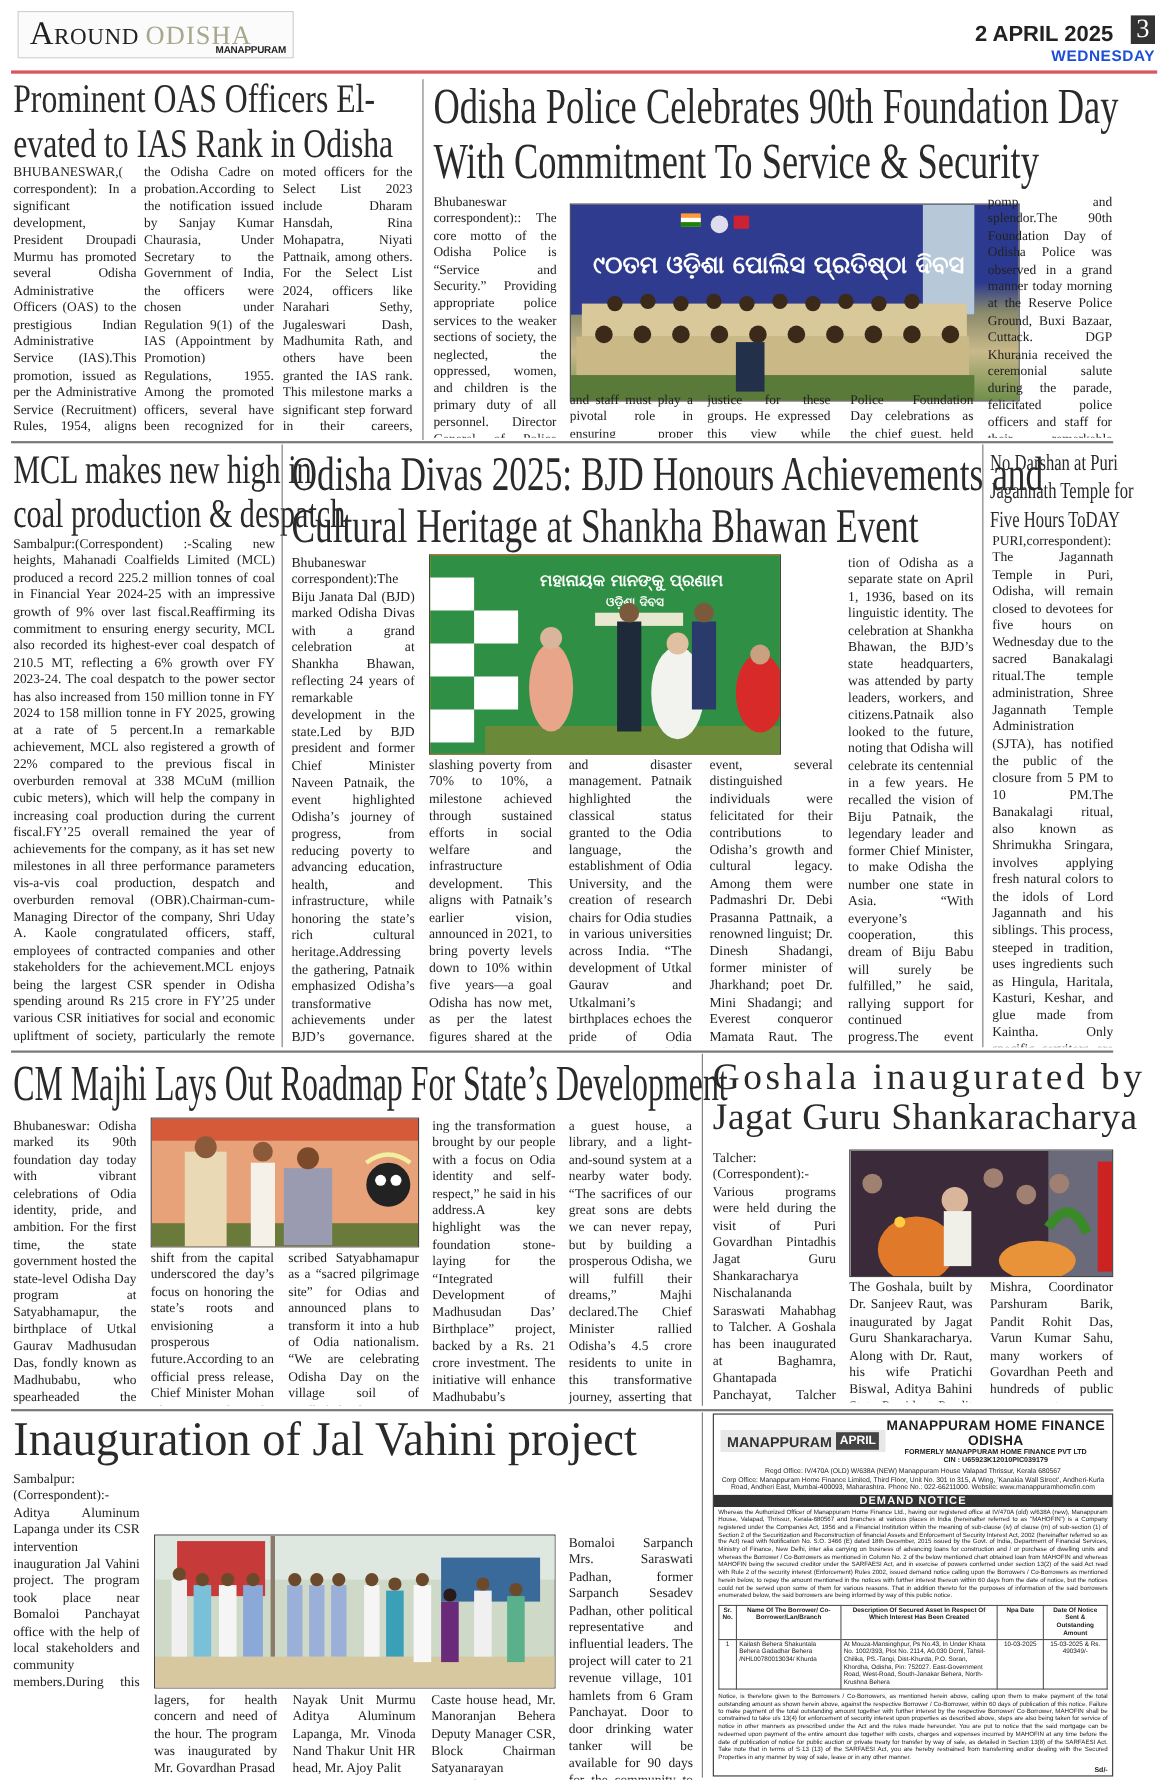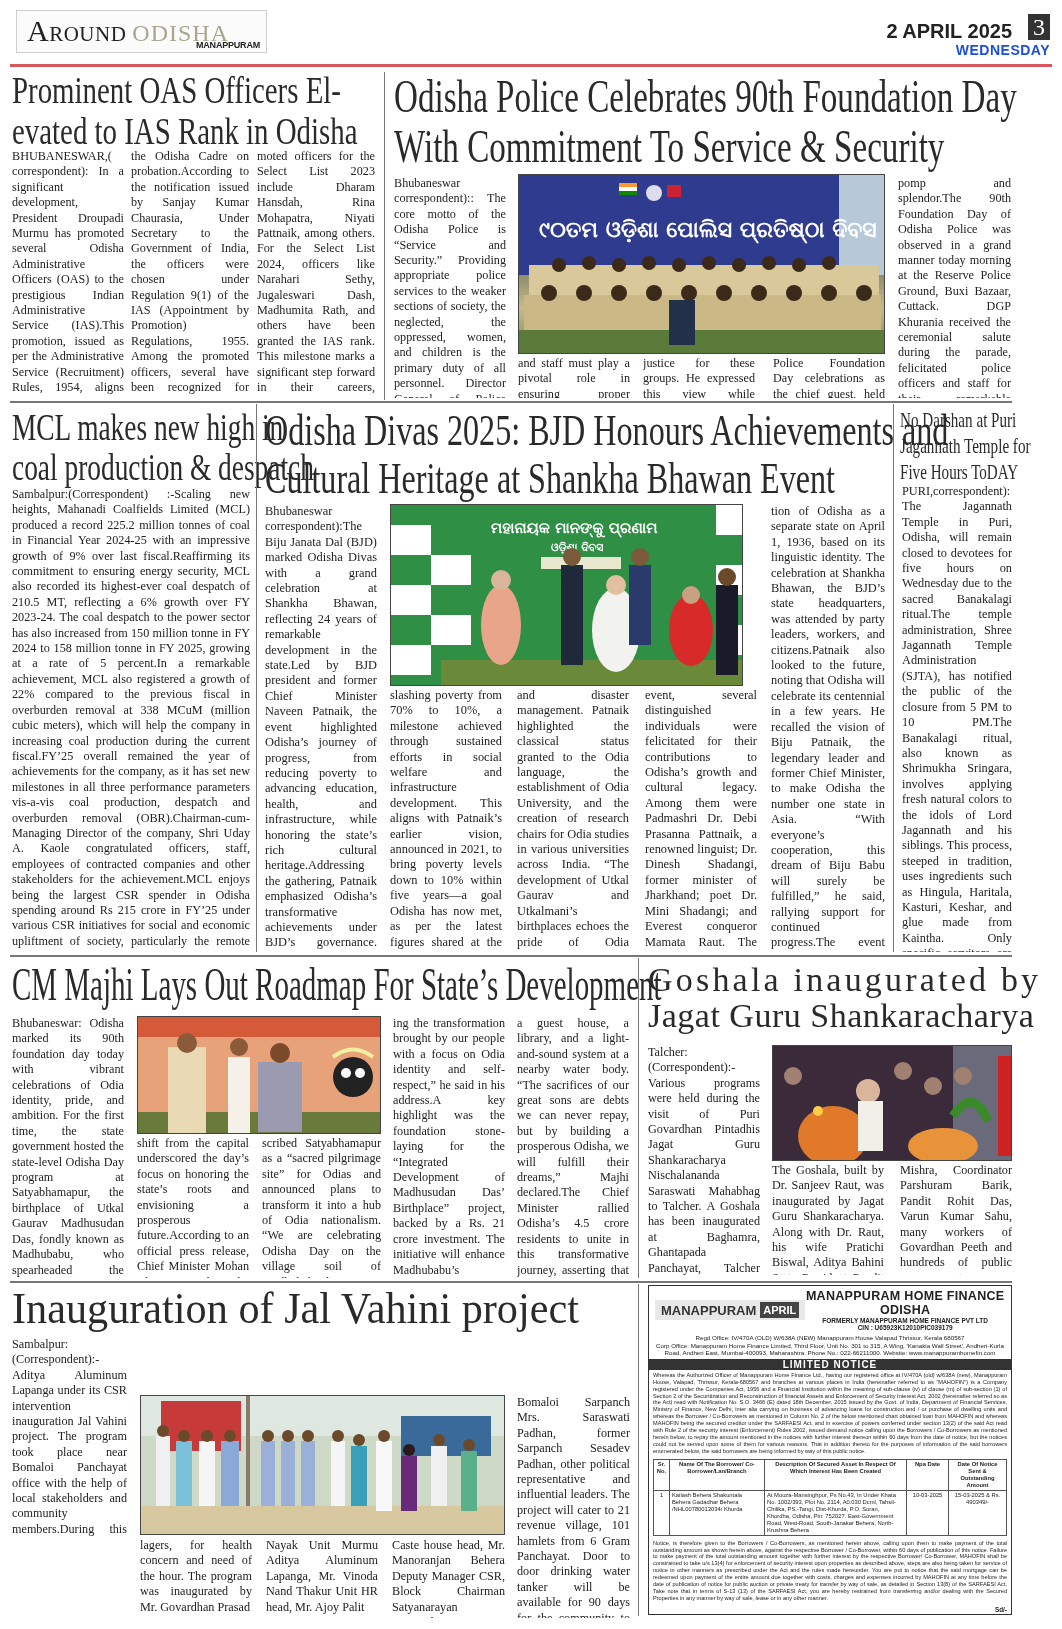--- a/index.html
+++ b/index.html
@@ -55,21 +55,21 @@
 <div class="abs col" style="left:12px; top:149px; width:112px; height:248px;">BHUBANESWAR,( correspondent): In a significant development, President Droupadi Murmu has promoted several Odisha Administrative Officers (OAS) to the prestigious Indian Administrative Service (IAS).This promotion, issued as per the Administrative Service (Recruitment) Rules, 1954, aligns with available vacancies for the select lists of 2023 and 2024. These officers have been allocated to</div>
 <div class="abs col" style="left:131px; top:149px; width:118px; height:248px;">the Odisha Cadre on probation.According to the notification issued by Sanjay Kumar Chaurasia, Under Secretary to the Government of India, the officers were chosen under Regulation 9(1) of the IAS (Appointment by Promotion) Regulations, 1955. Among the promoted officers, several have been recognized for their outstanding contributions and commitment to public administration.The pro-</div>
 <div class="abs col" style="left:257px; top:149px; width:118px; height:248px;">moted officers for the Select List 2023 include Dharam Hansdah, Rina Mohapatra, Niyati Pattnaik, among others. For the Select List 2024, officers like Narahari Sethy, Jugaleswari Dash, Madhumita Rath, and others have been granted the IAS rank. This milestone marks a significant step forward in their careers, entrusting them with greater responsibilities in governance and administration.</div>
 <div class="abs vrule" style="left:384px; top:72px; height:328px;"></div>
 
 <div class="abs headline cond" style="left:394px; top:72px; font-size:46px; line-height:50px; transform: scaleX(0.72);">
   <div>Odisha Police Celebrates 90th Foundation Day</div>
   <div>With Commitment To Service &amp; Security</div>
 </div>
 <div class="abs col" style="left:394px; top:176px; width:112px; height:222px;">Bhubaneswar correspondent):: The core motto of the Odisha Police is “Service and Security.” Providing appropriate police services to the weaker sections of society, the neglected, the oppressed, women, and children is the primary duty of all personnel. Director General of Police (DGP) Yogesh Bahadur Khurania emphasized that all police officers</div>
-<div class="abs photo" style="left:518px; top:174px; width:367px; height:180px; background: linear-gradient(180deg,#2b3a8f 0%,#2b3a8f 40%,#8a8a6a 55%,#c9b98a 75%,#6f8f4a 100%);">
+<div class="abs photo" style="left:518px; top:185px; width:409px; height:180px; background: linear-gradient(180deg,#2b3a8f 0%,#2b3a8f 40%,#8a8a6a 55%,#c9b98a 75%,#6f8f4a 100%);">
   <svg width="367" height="180" viewBox="0 0 367 180">
     <rect x="0" y="0" width="367" height="100" fill="#2f3b8e"></rect>
     <rect x="320" y="0" width="47" height="100" fill="#b7c9d8"></rect>
     <rect x="100" y="8" width="18" height="12" fill="#ff9933"></rect>
       <rect x="100" y="12" width="18" height="4" fill="#fff"></rect>
       <rect x="100" y="16" width="18" height="4" fill="#138808"></rect>
     <circle cx="135" cy="18" r="8" fill="#dde"></circle>
     <rect x="148" y="10" width="14" height="12" fill="#c23"></rect>
     <text x="20" y="62" font-size="22" fill="#fff" font-family="DejaVu Sans, sans-serif" font-weight="bold">୯୦ତମ ଓଡ଼ିଶା ପୋଲିସ ପ୍ରତିଷ୍ଠା ଦିବସ</text>
     <g fill="#d8c89a">
@@ -114,21 +114,21 @@
   <div>coal production &amp; despatch</div>
 </div>
 <div class="abs col" style="left:12px; top:487px; width:238px; height:462px;">Sambalpur:(Correspondent) :-Scaling new heights, Mahanadi Coalfields Limited (MCL) produced a record 225.2 million tonnes of coal in Financial Year 2024-25 with an impressive growth of 9% over last fiscal.Reaffirming its commitment to ensuring energy security, MCL also recorded its highest-ever coal despatch of 210.5 MT, reflecting a 6% growth over FY 2023-24. The coal despatch to the power sector has also increased from 150 million tonne in FY 2024 to 158 million tonne in FY 2025, growing at a rate of 5 percent.In a remarkable achievement, MCL also registered a growth of 22% compared to the previous fiscal in overburden removal at 338 MCuM (million cubic meters), which will help the company in increasing coal production during the current fiscal.FY’25 overall remained the year of achievements for the company, as it has set new milestones in all three performance parameters vis-a-vis coal production, despatch and overburden removal (OBR).Chairman-cum-Managing Director of the company, Shri Uday A. Kaole congratulated officers, staff, employees of contracted companies and other stakeholders for the achievement.MCL enjoys being the largest CSR spender in Odisha spending around Rs 215 crore in FY’25 under various CSR initiatives for social and economic upliftment of society, particularly the remote and peripheral areas of the coalfields.MCL is the largest coal producing company in the country, having its mining operations spread over Sundergarh, Jharsuguda and Angul districts of Odisha.</div>
 <div class="abs vrule" style="left:256px; top:404px; height:548px;"></div>
 
 <div class="abs headline cond" style="left:265px; top:407px; font-size:44px; line-height:48px; transform: scaleX(0.73);">
   <div>Odisha Divas 2025: BJD Honours Achievements and</div>
   <div>Cultural Heritage at Shankha Bhawan Event</div>
 </div>
 <div class="abs col" style="left:265px; top:504px; width:112px; height:448px; font-size:12.4px;">Bhubaneswar correspondent):The Biju Janata Dal (BJD) marked Odisha Divas with a grand celebration at Shankha Bhawan, reflecting 24 years of remarkable development in the state.Led by BJD president and former Chief Minister Naveen Patnaik, the event highlighted Odisha’s journey of progress, from reducing poverty to advancing education, health, and infrastructure, while honoring the state’s rich cultural heritage.Addressing the gathering, Patnaik emphasized Odisha’s transformative achievements under BJD’s governance. “The last 24 years have been a new era of development for Odisha, a momentum that no one can stop,” he declared. He noted the state’s success in</div>
-<div class="abs photo" style="left:390px; top:504px; width:353px; height:182px; background:#eab308;">
+<div class="abs photo" style="left:390px; top:504px; width:320px; height:182px; background:#eab308;">
   <svg width="365" height="182" viewBox="0 0 365 182">
     <rect width="365" height="182" fill="#2f8f45"></rect>
     <g fill="#fff">
       <rect x="0" y="20" width="40" height="30"></rect>
         <rect x="0" y="80" width="40" height="30"></rect>
         <rect x="0" y="140" width="40" height="30"></rect>
       <rect x="325" y="0" width="40" height="30"></rect>
         <rect x="325" y="60" width="40" height="30"></rect>
         <rect x="325" y="120" width="40" height="30"></rect>
       <rect x="40" y="50" width="40" height="30"></rect>
@@ -274,21 +274,21 @@
       <span class="home">APRIL</span>
     </div>
     <div class="ad-title">
       <div class="t1" style="font-size:12.5px;">MANAPPURAM HOME FINANCE ODISHA</div>
       <div class="t2" style="font-size:6.5px;">FORMERLY MANAPPURAM HOME FINANCE PVT LTD</div>
       <div class="t2" style="font-size:6.5px;">CIN : U65923K12010PIC039179</div>
     </div>
   </div>
   <div class="ad-small">Regd Office: IV/470A (OLD) W/638A (NEW) Manappuram House Valapad Thrissur, Kerala 680567</div>
   <div class="ad-small">Corp Office: Manappuram Home Finance Limited, Third Floor, Unit No. 301 to 315, A Wing, 'Kanakia Wall Street', Andheri-Kurla Road, Andheri East, Mumbai-400093, Maharashtra. Phone No.: 022-66211000. Website: www.manappuramhomefin.com</div>
-  <div class="ad-band">LIMITED NOTICE</div>
+  <div class="ad-band">DEMAND NOTICE</div>
   <div class="ad-para">Whereas the Authorized Officer of Manappuram Home Finance Ltd., having our registered office at IV/470A (old) w/638A (new), Manappuram House, Valapad, Thrissur, Kerala-680567 and branches at various places in India (hereinafter referred to as "MAHOFIN") is a Company registered under the Companies Act, 1956 and a Financial Institution within the meaning of sub-clause (iv) of clause (m) of sub-section (1) of Section 2 of the Securitization and Reconstruction of financial Assets and Enforcement of Security Interest Act, 2002 (hereinafter referred so as the Act) read with Notification No. S.O. 3466 (E) dated 18th December, 2015 issued by the Govt. of India, Department of Financial Services, Ministry of Finance, New Delhi, inter alia carrying on business of advancing loans for construction and / or purchase of dwelling units and whereas the Borrower / Co-Borrowers as mentioned in Column No. 2 of the below mentioned chart obtained loan from MAHOFIN and whereas MAHOFIN being the secured creditor under the SARFAESI Act, and in exercise of powers conferred under section 13(2) of the said Act read with Rule 2 of the security interest (Enforcement) Rules 2002, issued demand notice calling upon the Borrowers / Co-Borrowers as mentioned herein below, to repay the amount mentioned in the notices with further interest thereon within 60 days from the date of notice, but the notices could not be served upon some of them for various reasons. That in addition thereto for the purposes of information of the said borrowers enumerated below, the said borrowers are being informed by way of this public notice.</div>
   <table class="ad-table">
     <thead>
       <tr>
         <th style="width:16px;">Sr. No.</th>
         <th style="width:95px;">Name Of The Borrower/ Co-Borrower/Lan/Branch</th>
         <th>Description Of Secured Asset In Respect Of Which Interest Has Been Created</th>
         <th style="width:42px;">Npa Date</th>
         <th style="width:58px;">Date Of Notice Sent &amp; Outstanding Amount</th>
       </tr>

